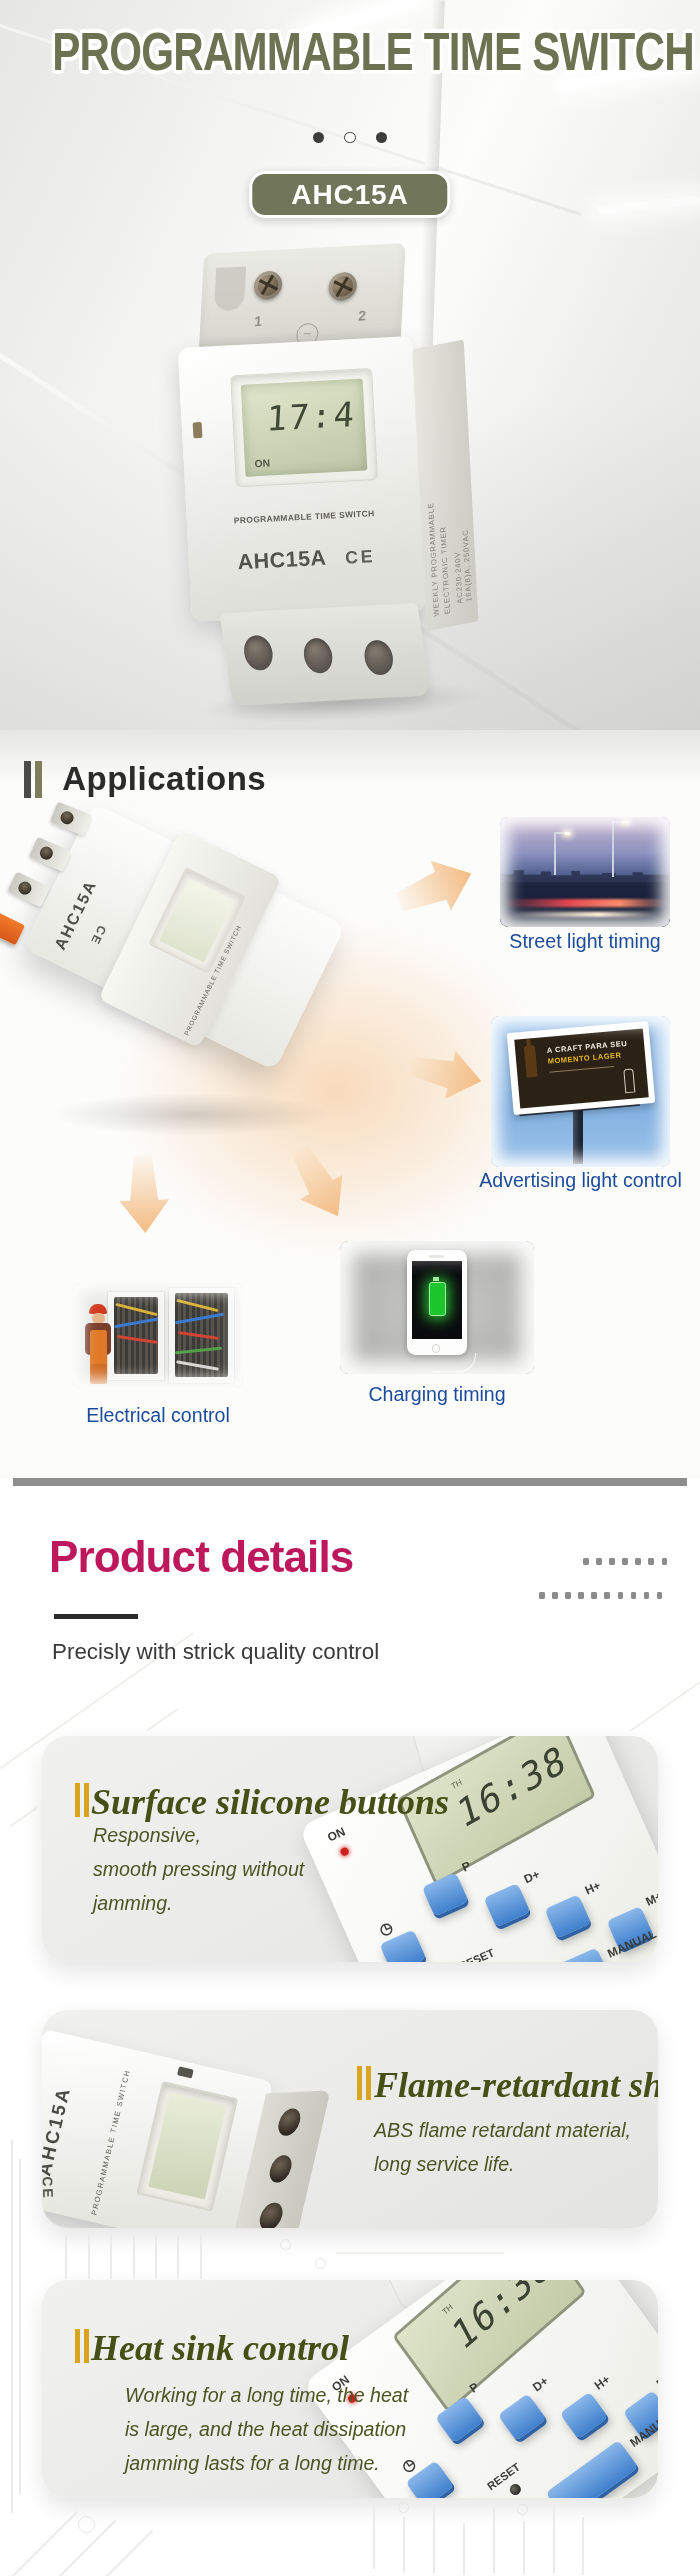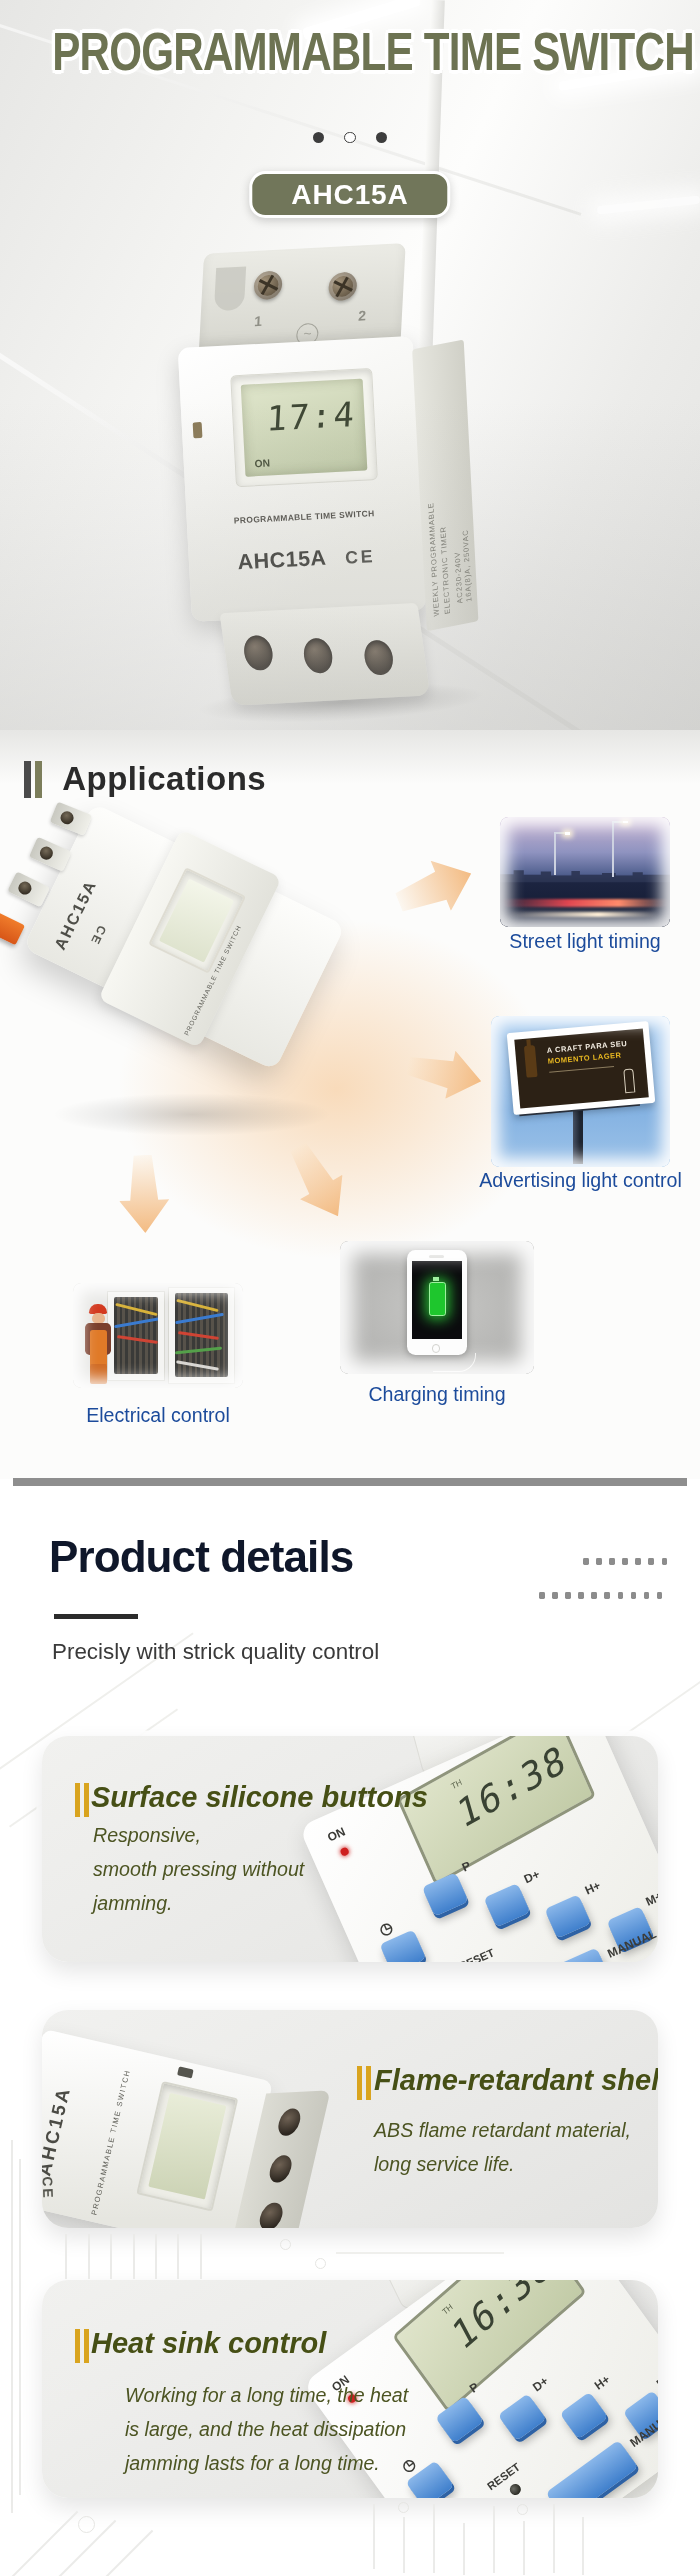--- a/index.html
+++ b/index.html
@@ -205,37 +205,37 @@
   .battery::before { content:""; position:absolute; left:3.7px; top:-5.6px; width:5.6px; height:3.7px; background:#9ef09f; }
   .cable { position:absolute; left:93px; top:112px; width:43px; height:18.7px; border:1.9px solid #efefec;
     border-top:none; border-left:none; border-radius:0 0 17px 0; }
   .cap-chg { left:340px; top:653px; width:194px; }
 
   
   .divider { position:absolute; left:13px; top:1478px; width:674px; height:8.4px; background:#8e8e8e; }
 
   
   .details { position:absolute; left:0; top:1487px; width:700px; height:1089px; background:#fff; overflow:hidden; }
-  .pd-heading { position:absolute; left:49px; top:45px; font-size:44px; font-weight:700; color:#0f172a; letter-spacing:-0.9px; }
+  .pd-heading { position:absolute; left:49px; top:45px; font-size:44px; font-weight:700; color:#be185d; letter-spacing:-0.9px; }
   .dotrow { position:absolute; display:flex; gap:7.5px; }
   .dotrow.r1 { left:583px; top:71px; }
   .dotrow.r2 { left:539px; top:105px; }
   .sq { width:5.6px; height:6.5px; background:#8c8c8c; border-radius:1.4px; }
   .pd-underline { position:absolute; left:54px; top:127px; width:84px; height:4.7px; background:#2b2b2b; }
   .pd-sub { position:absolute; left:52px; top:152px; font-size:22.4px; color:#3a3a3a; }
 
   .card { position:absolute; left:42px; width:616px; border-radius:26px; overflow:hidden;
     background:linear-gradient(150deg,#f1f1ef 0%,#eaeae8 55%,#e3e3e1 100%);
     box-shadow:0 9.3px 22.4px rgba(0,0,0,.10), 0 0 0 5.6px rgba(255,255,255,.9); }
   .card.c1 { top:249px; height:226px; }
   .card.c2 { top:523px; height:218px; }
   .card.c3 { top:793px; height:218px; }
   .gold-bars { position:absolute; display:flex; gap:4.7px; }
   .gbar { width:4.7px; height:34px; background:#d9a41f; }
-  .card h3 { position:absolute; font-style:italic; font-weight:700; font-size:29px; color:#464f15; white-space:nowrap; }
+  .card h3 { position:absolute; font-style:italic; font-weight:700; font-size:36px; color:#464f15; white-space:nowrap;font-family:Liberation Serif, serif; }
   .card .cbody { position:absolute; font-style:italic; font-size:19.6px; color:#4c5422; line-height:34px; }
 
   
   .pgroup { position:absolute; }
   .p-under { position:absolute; width:299px; height:159px; border-radius:11.2px;
     background:linear-gradient(150deg,#fbfbf8,#e7e7e1); box-shadow:0 7.5px 17px rgba(0,0,0,.12); }
   .panel { position:absolute; width:317px; height:280px; border-radius:15px;
     background:linear-gradient(145deg,#ffffff,#ecece6); box-shadow:0 9.3px 24px rgba(0,0,0,.16); }
   .p-cover { position:absolute; width:252px; height:86px; border-radius:9.3px; border:0.9px solid #ddddd8;
     background:linear-gradient(180deg,rgba(255,255,255,.95),rgba(232,232,226,.55)); }

